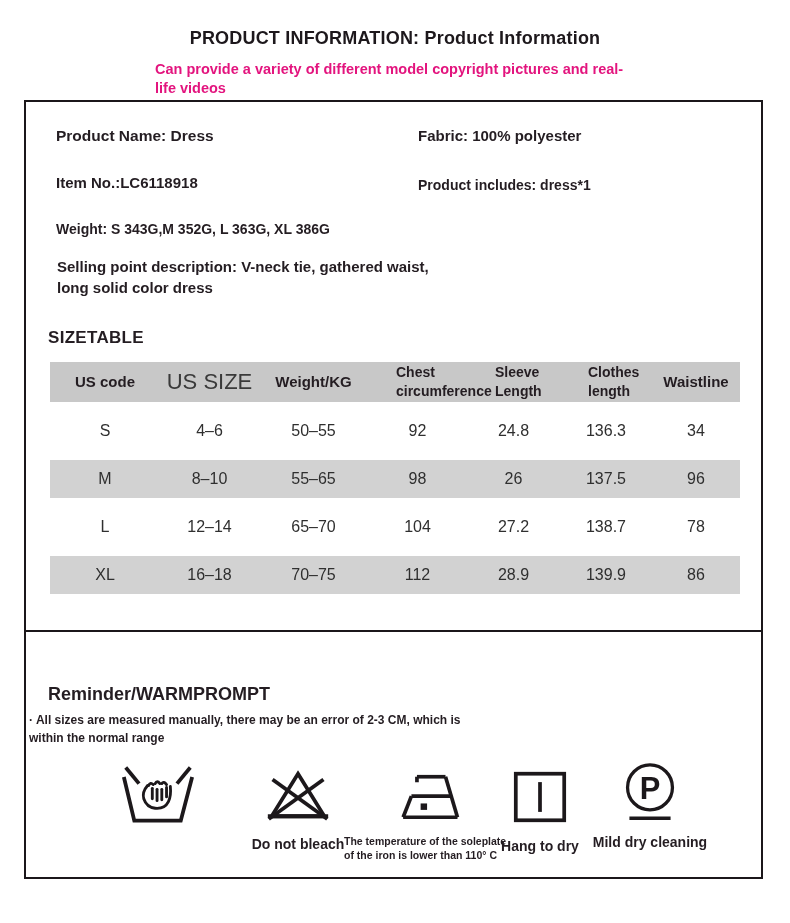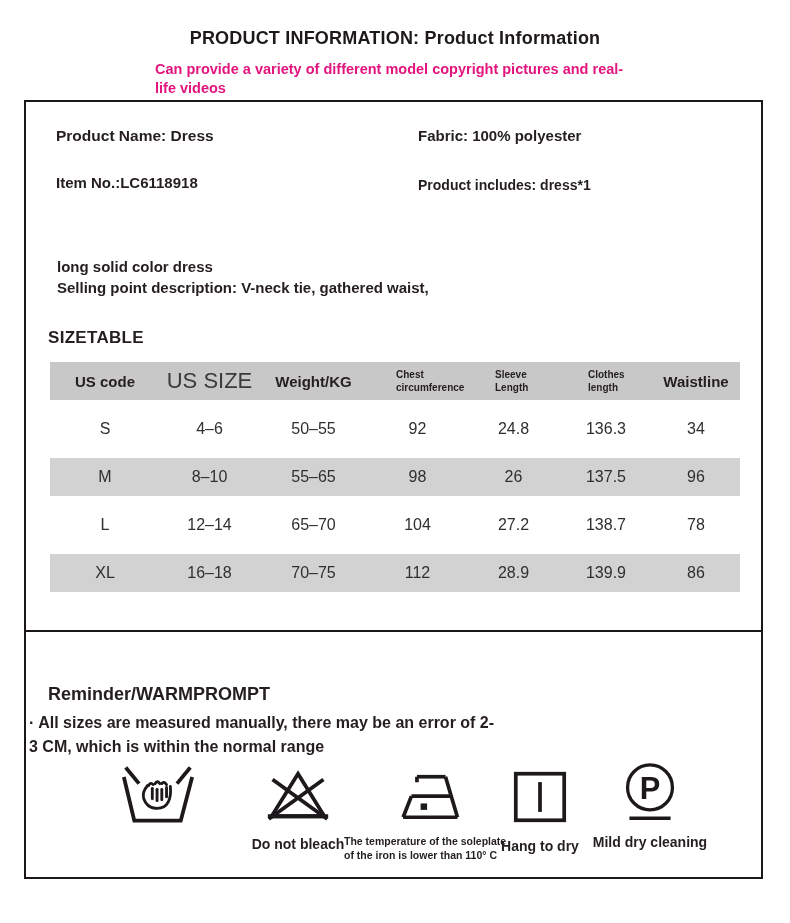--- a/index.html
+++ b/index.html
@@ -24,33 +24,33 @@
   .main-box .abs{position:absolute;}
   .p-line{font-weight:bold;white-space:nowrap;}
   .p-name{left:30px;top:25px;font-size:15.5px;}
   .p-fabric{left:392px;top:25px;font-size:15px;}
   .p-item{left:30px;top:72px;font-size:15px;}
   .p-includes{left:392px;top:75px;font-size:14px;}
   .p-weight{left:30px;top:119px;font-size:14px;}
   .p-selling{left:31px;top:154px;font-size:15px;font-weight:bold;line-height:1.4;white-space:normal;}
   .sizetable-heading{left:22px;top:226px;font-size:17px;font-weight:bold;letter-spacing:.3px;}
   .reminder-heading{left:22px;top:582px;font-size:18px;font-weight:bold;}
-  .reminder-note{left:3px;top:609px;width:468px;font-size:16px;font-weight:bold;line-height:1.5;}
+  .reminder-note{left:3px;top:609px;width:468px;font-size:12px;font-weight:bold;line-height:1.5;}
 
   table.size-table{
     position:absolute;left:24px;top:250px;width:690px;
     border-collapse:separate;border-spacing:0 10px;table-layout:fixed;
   }
   table.size-table th,table.size-table td{height:36px;vertical-align:middle;}
   table.size-table thead th{background:#c8c8c8;}
   table.size-table tr.alt td{background:#d2d2d2;}
   th.h-small{font-size:15px;font-weight:bold;text-align:center;}
   th.h-plain{font-size:22px;font-weight:normal;text-align:center;color:#3a3a3a;}
   th.h-big{font-size:15px;font-weight:bold;text-align:center;}
-  th.h-tiny{font-size:10px;font-weight:bold;text-align:left;padding-left:28px;line-height:1.35;}
+  th.h-tiny{font-size:14px;font-weight:bold;text-align:left;padding-left:28px;line-height:1.35;}
   td.cell{font-size:16px;font-weight:normal;text-align:center;color:#2f2f2f;}
 
   .divider{position:absolute;left:0;right:0;top:528px;height:2px;background:#1b171a;}
 
   .care-item{position:absolute;display:flex;flex-direction:column;align-items:center;}
   .icon-holder{height:66px;display:flex;align-items:center;justify-content:center;}
   .care-label-sm{font-size:10.5px;font-weight:bold;text-align:left;line-height:1.35;margin-top:4px;width:100%;}
   .care-label-lg{font-size:14px;font-weight:bold;text-align:center;margin-top:8px;white-space:nowrap;}
   .care-1{left:52px;top:660px;width:160px;}
   .care-1 .care-label-sm{padding-left:6px;width:154px;}
@@ -64,23 +64,24 @@
 
 <div class="page-title">PRODUCT INFORMATION: Product Information</div>
 <div class="page-subtitle">Can provide a variety of different model copyright pictures and real-life videos</div>
 
 <div class="main-box">
 
   <div class="abs p-line p-name">Product Name: Dress</div>
   <div class="abs p-line p-fabric">Fabric: 100% polyester</div>
   <div class="abs p-line p-item">Item No.:LC6118918</div>
   <div class="abs p-line p-includes">Product includes: dress*1</div>
+  <div class="abs p-line p-weight">Weight: S 343G,M 352G, L 363G, XL 386G</div>
   <div class="abs p-selling">
+    <span style="display:block;">Selling point description: V-neck tie, gathered waist,</span>
     <span style="display:block;">long solid color dress</span>
-    <span style="display:block;">Selling point description: V-neck tie, gathered waist,</span>
   </div>
 
   <div class="abs sizetable-heading">SIZETABLE</div>
 
   <table class="size-table">
     <colgroup>
       <col style="width:110px">
         <col style="width:99px">
         <col style="width:109px">
       <col style="width:99px">

